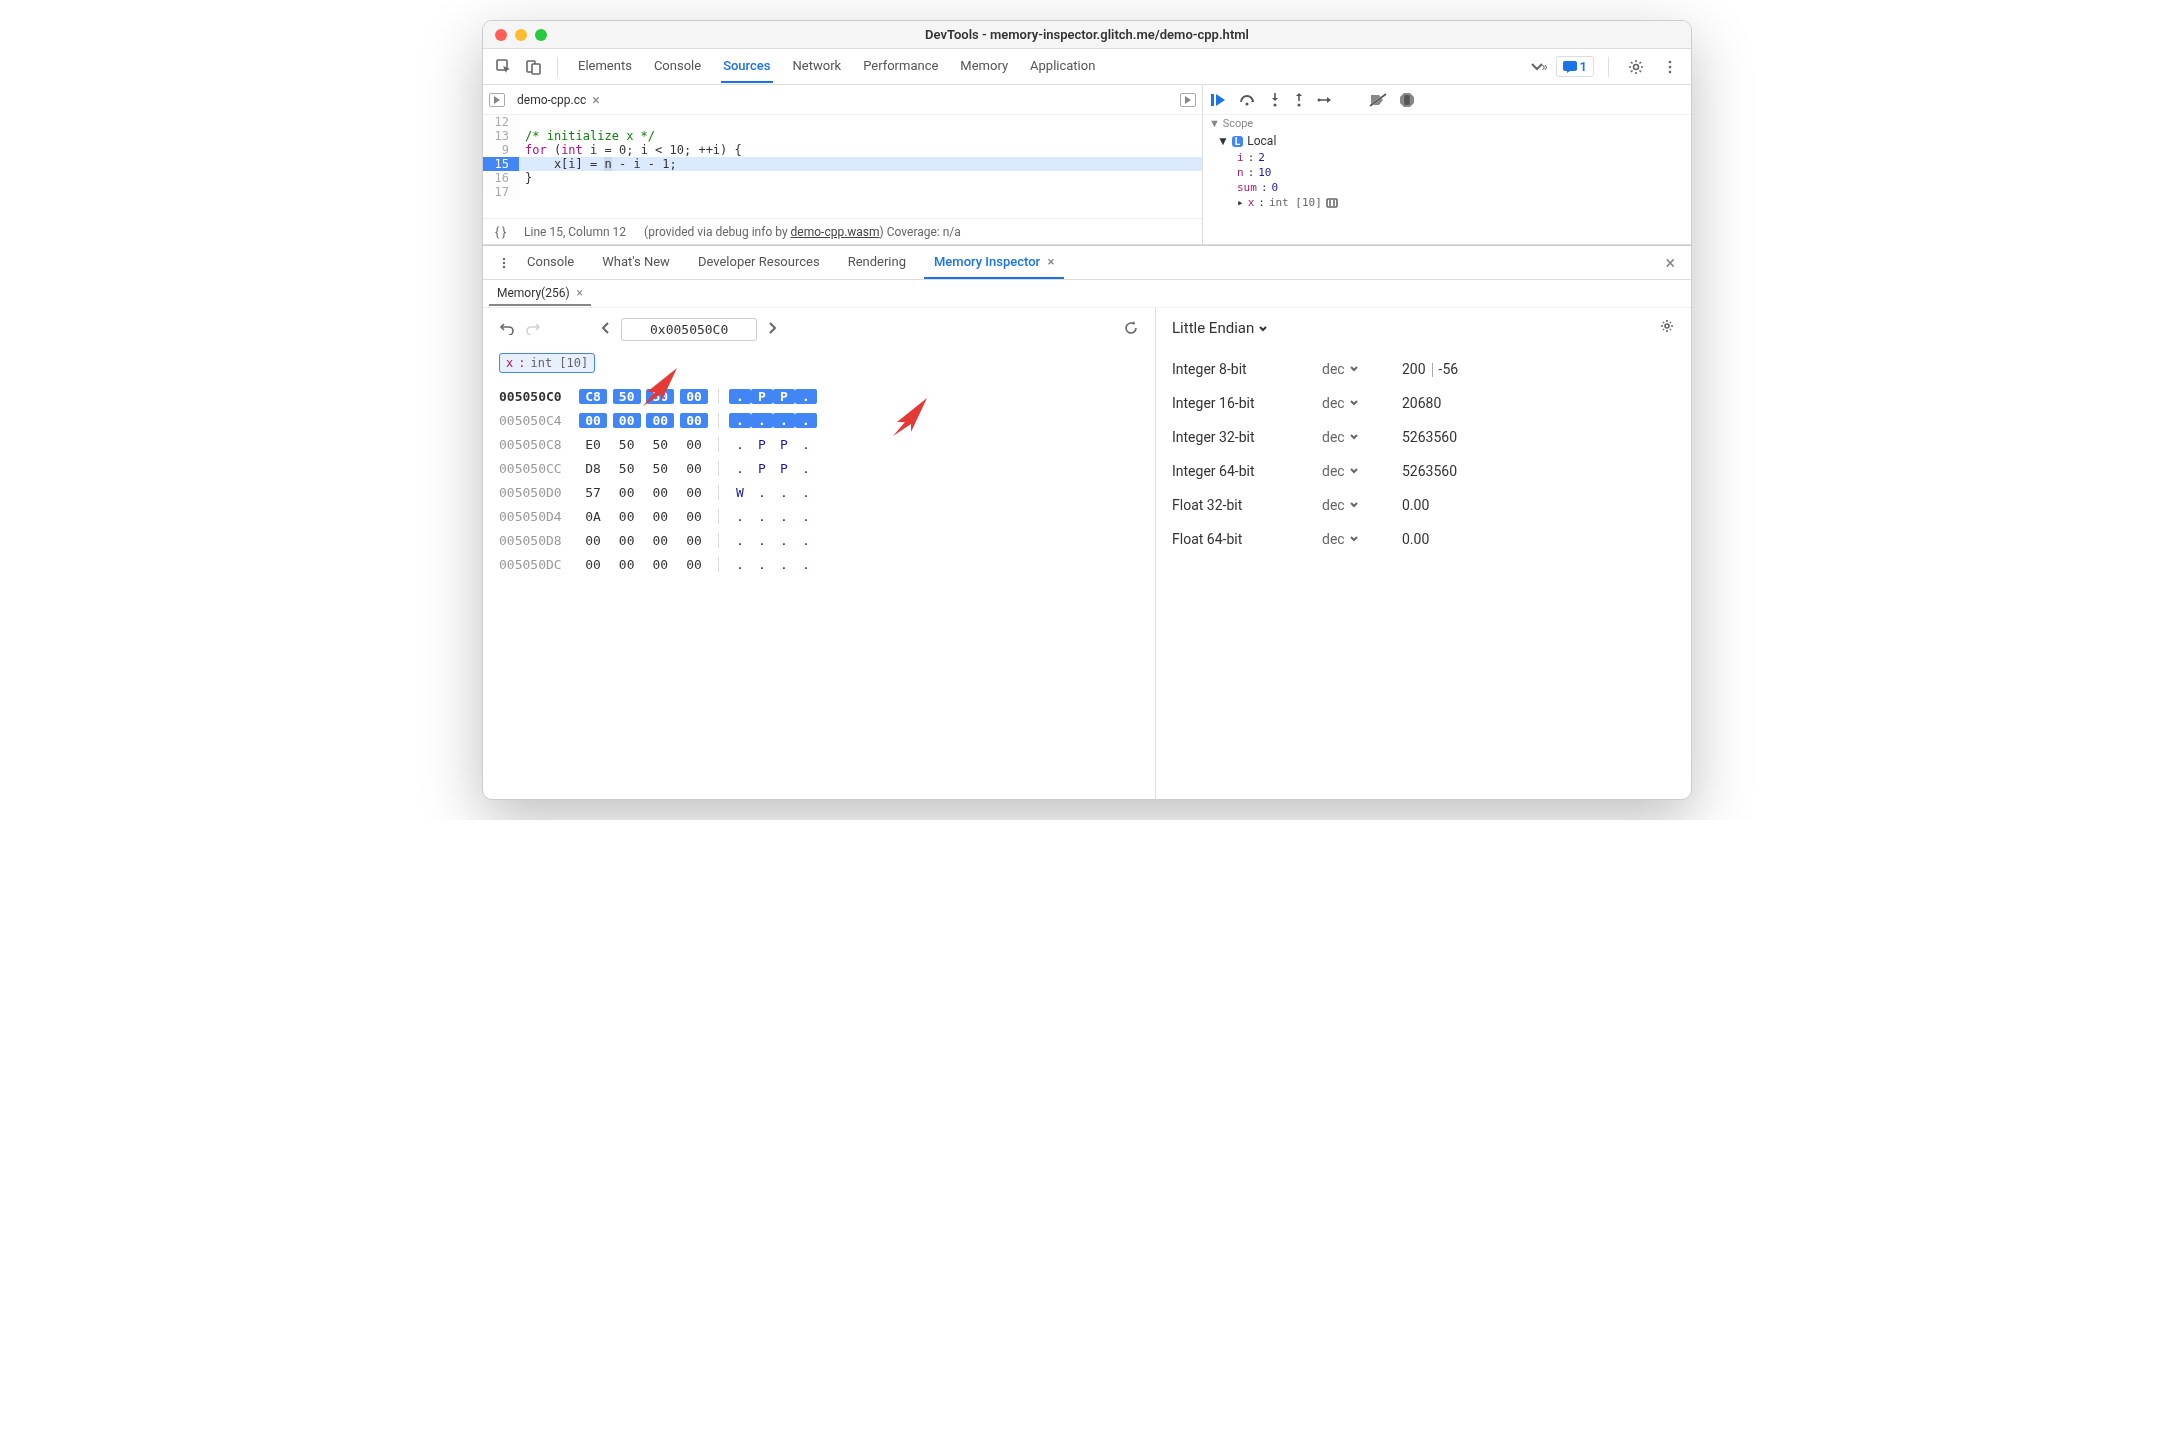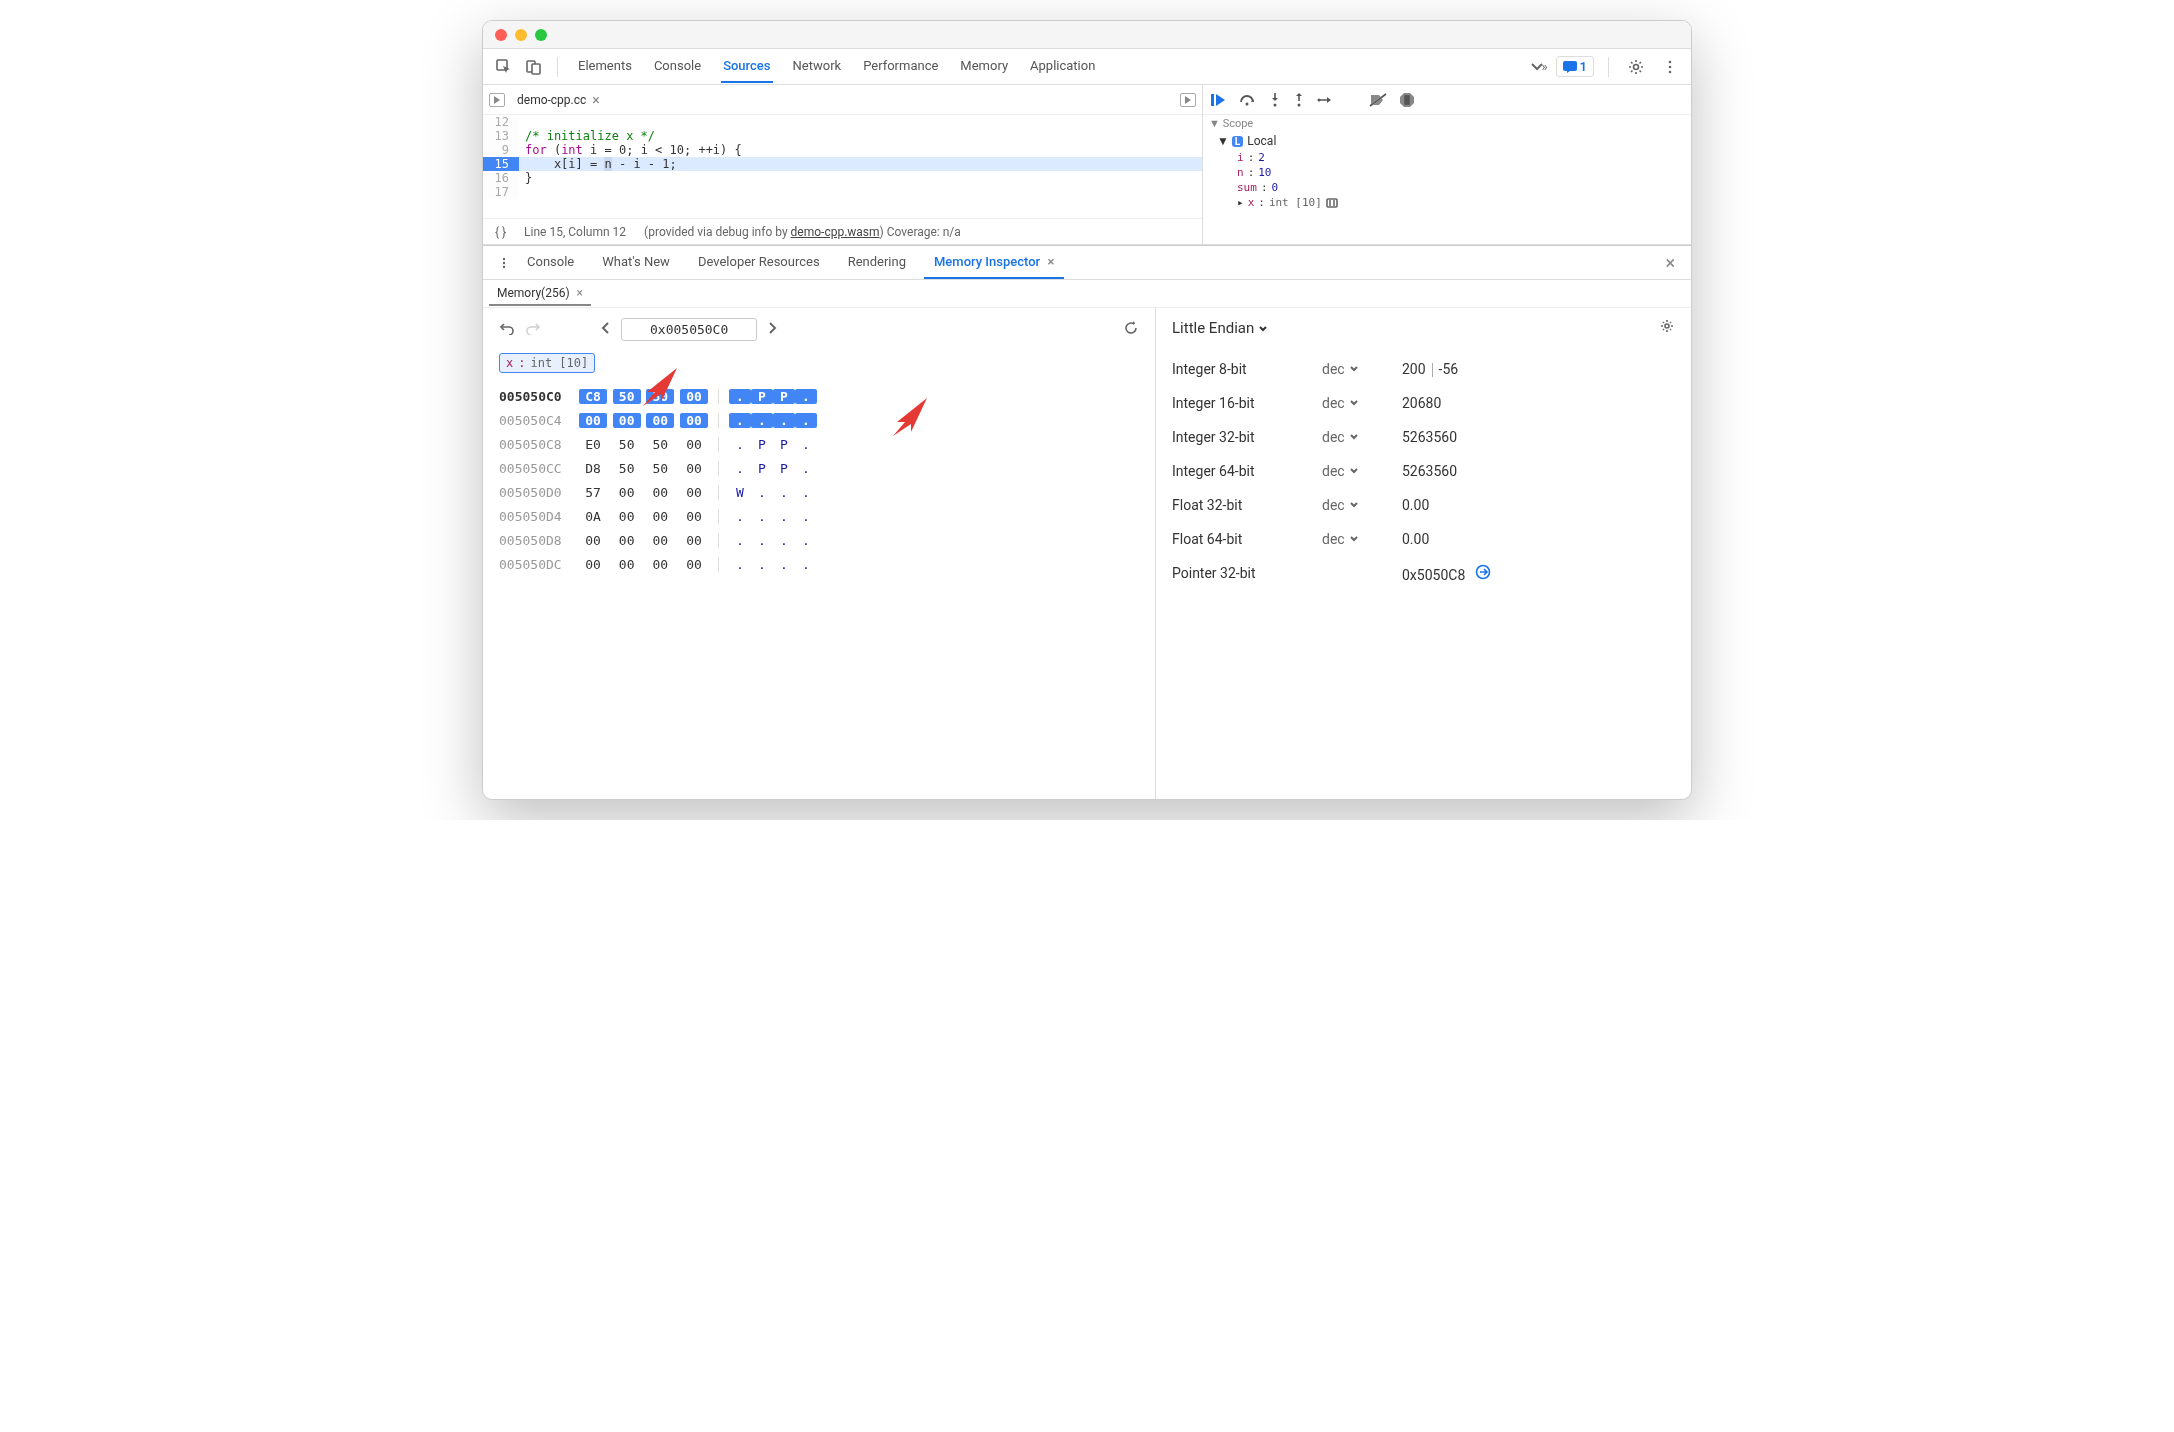--- a/index.html
+++ b/index.html
@@ -94,20 +94,21 @@
 <body>
 
 <div class="window">
 
   <div class="titlebar">
     <div class="traffic">
       <div class="tl r"></div>
       <div class="tl y"></div>
       <div class="tl g"></div>
     </div>
+    <div class="title">DevTools - memory-inspector.glitch.me/demo-cpp.html</div>
   </div>
 
   <div class="toolbar">
     <div class="tb-icon">
       <svg width="16" height="16" viewBox="0 0 16 16">
           <rect x="1" y="1" width="10" height="10" rx="1"></rect>
           <path d="M7 7l7 3-3 1-1 3z" fill="currentColor" stroke="none"></path>
         </svg>
     </div>
     <div class="tb-icon">
@@ -508,28 +509,20 @@
                   </svg></span>
                 <span class="vr-val">0.00</span>
               </div>
               <div class="vrow2">
                 <span class="vr-label">Float 64-bit</span>
                 <span class="vr-drop">dec <svg width="10" height="8" viewBox="0 0 10 8" style="display:inline">
                     <path class="chev" d="M2 2l3 3 3-3"></path>
                   </svg></span>
                 <span class="vr-val">0.00</span>
               </div>
-              <div class="vrow2">
-                <span class="vr-label">Pointer 32-bit</span>
-                <span class="vr-drop"></span>
-                <span class="vr-val">0x5050C8 <span class="go-icon"><svg width="16" height="16" viewBox="0 0 16 16" style="stroke:#1a73e8">
-                      <circle cx="8" cy="8" r="6.5"></circle>
-                      <path d="M5 8h6M9 5l3 3-3 3"></path>
-                    </svg></span></span>
-              </div>
             </div>
         </div>
 
       </div>
     </div>
 
   </div>
 </div>
 
 </body></html>

